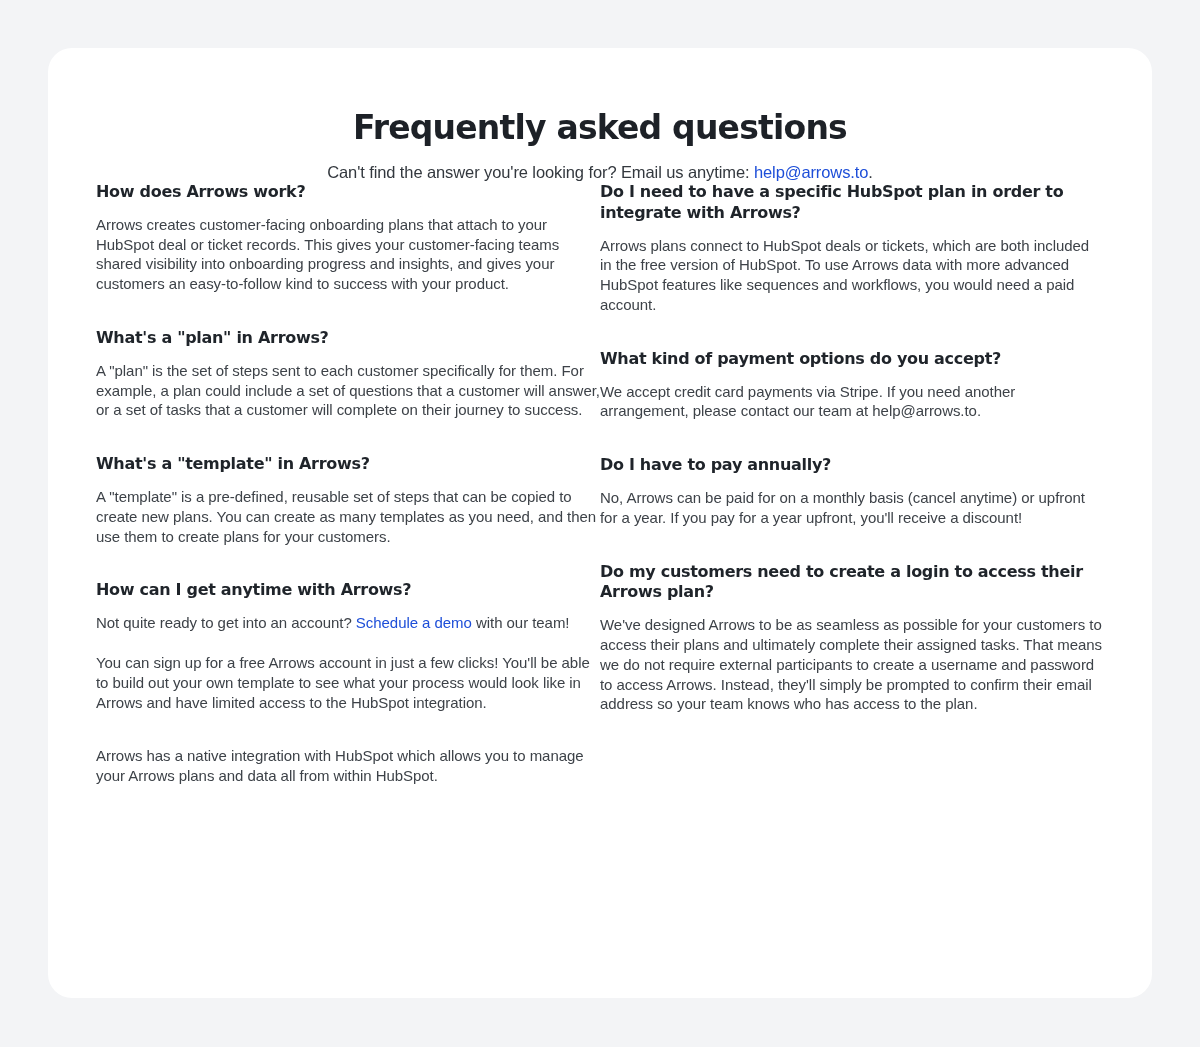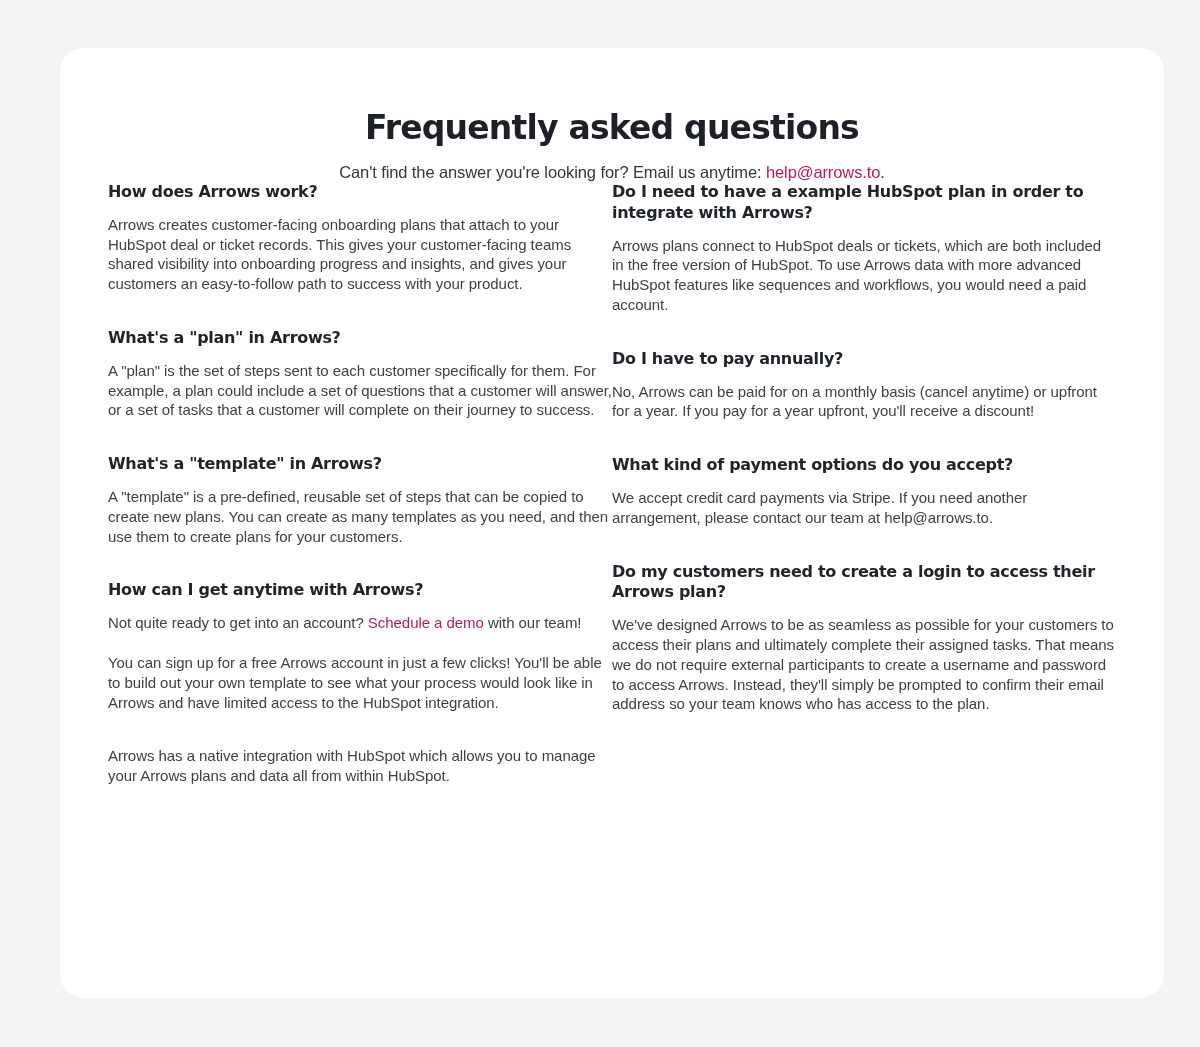--- a/index.html
+++ b/index.html
@@ -6,21 +6,21 @@
   html, body {
     margin: 0;
     padding: 0;
     width: 1200px;
     height: 1047px;
     background: #f3f4f6;
     font-family: "Liberation Sans", sans-serif;
   }
   .card {
     position: absolute;
-    left: 60px;
+    left: 48px;
     top: 48px;
     width: 1104px;
     height: 950px;
     background: #ffffff;
     border-radius: 24px;
     overflow: hidden;
   }
   .faq-header {
     text-align: center;
     padding-top: 60px;
@@ -33,21 +33,21 @@
     letter-spacing: -0.8px;
     color: #1d2127;
   }
   .faq-subtitle {
     margin: 16px 0 0 0;
     font-size: 16.5px;
     color: #33383e;
     letter-spacing: -0.1px;
   }
   a.link {
-    color: #be185d;
+    color: #1d4ed8;
     text-decoration: none;
     cursor: pointer;
   }
   .faq-columns {
     display: grid;
     grid-template-columns: 1fr 1fr;
     padding: 0 48px;
   }
   .faq-item {
     margin-bottom: 34px;
@@ -75,51 +75,51 @@
 
 <div class="card">
   <div class="faq-header">
     <h1 class="faq-title">Frequently asked questions</h1>
     <p class="faq-subtitle"><span>Can't find the answer you're looking for? Email us anytime: </span><a class="link" href="#">help@arrows.to</a><span>.</span></p>
   </div>
   <div class="faq-columns">
     <div class="faq-column">
         <article class="faq-item">
           <h3 class="faq-question">How does Arrows work?</h3>
-          <p class="faq-answer"><span>Arrows creates customer-facing onboarding plans that attach to your HubSpot deal or ticket records. This gives your customer-facing teams shared visibility into onboarding progress and insights, and gives your customers an easy-to-follow path to success with your product.</span></p>
+          <p class="faq-answer"><span>Arrows creates customer-facing onboarding plans that attach to your HubSpot deal or ticket records. This gives your customer-facing teams shared visibility into onboarding progress and insights, and gives your customers an easy-to-follow kind to success with your product.</span></p>
         </article>
         <article class="faq-item">
           <h3 class="faq-question">What's a "plan" in Arrows?</h3>
           <p class="faq-answer"><span>A "plan" is the set of steps sent to each customer specifically for them. For example, a plan could include a set of questions that a customer will answer, or a set of tasks that a customer will complete on their journey to success.</span></p>
         </article>
         <article class="faq-item">
           <h3 class="faq-question">What's a "template" in Arrows?</h3>
           <p class="faq-answer"><span>A "template" is a pre-defined, reusable set of steps that can be copied to create new plans. You can create as many templates as you need, and then use them to create plans for your customers.</span></p>
         </article>
         <article class="faq-item">
           <h3 class="faq-question">How can I get anytime with Arrows?</h3>
           <p class="faq-answer"><span>Not quite ready to get into an account? </span><a class="link" href="#">Schedule a demo</a><span> with our team!</span></p>
           <p class="faq-answer"><span>You can sign up for a free Arrows account in just a few clicks! You'll be able to build out your own template to see what your process would look like in Arrows and have limited access to the HubSpot integration.</span></p>
         </article>
         <article class="faq-item">
           <p class="faq-answer"><span>Arrows has a native integration with HubSpot which allows you to manage your Arrows plans and data all from within HubSpot.</span></p>
         </article>
       </div>
     <div class="faq-column">
         <article class="faq-item">
-          <h3 class="faq-question">Do I need to have a example HubSpot plan in order to integrate with Arrows?</h3>
+          <h3 class="faq-question">Do I need to have a specific HubSpot plan in order to integrate with Arrows?</h3>
           <p class="faq-answer"><span>Arrows plans connect to HubSpot deals or tickets, which are both included in the free version of HubSpot. To use Arrows data with more advanced HubSpot features like sequences and workflows, you would need a paid account.</span></p>
+        </article>
+        <article class="faq-item">
+          <h3 class="faq-question">What kind of payment options do you accept?</h3>
+          <p class="faq-answer"><span>We accept credit card payments via Stripe. If you need another arrangement, please contact our team at help@arrows.to.</span></p>
         </article>
         <article class="faq-item">
           <h3 class="faq-question">Do I have to pay annually?</h3>
           <p class="faq-answer"><span>No, Arrows can be paid for on a monthly basis (cancel anytime) or upfront for a year. If you pay for a year upfront, you'll receive a discount!</span></p>
-        </article>
-        <article class="faq-item">
-          <h3 class="faq-question">What kind of payment options do you accept?</h3>
-          <p class="faq-answer"><span>We accept credit card payments via Stripe. If you need another arrangement, please contact our team at help@arrows.to.</span></p>
         </article>
         <article class="faq-item">
           <h3 class="faq-question">Do my customers need to create a login to access their Arrows plan?</h3>
           <p class="faq-answer"><span>We've designed Arrows to be as seamless as possible for your customers to access their plans and ultimately complete their assigned tasks. That means we do not require external participants to create a username and password to access Arrows. Instead, they'll simply be prompted to confirm their email address so your team knows who has access to the plan.</span></p>
         </article>
       </div>
   </div>
 </div>
 
 </body></html>

